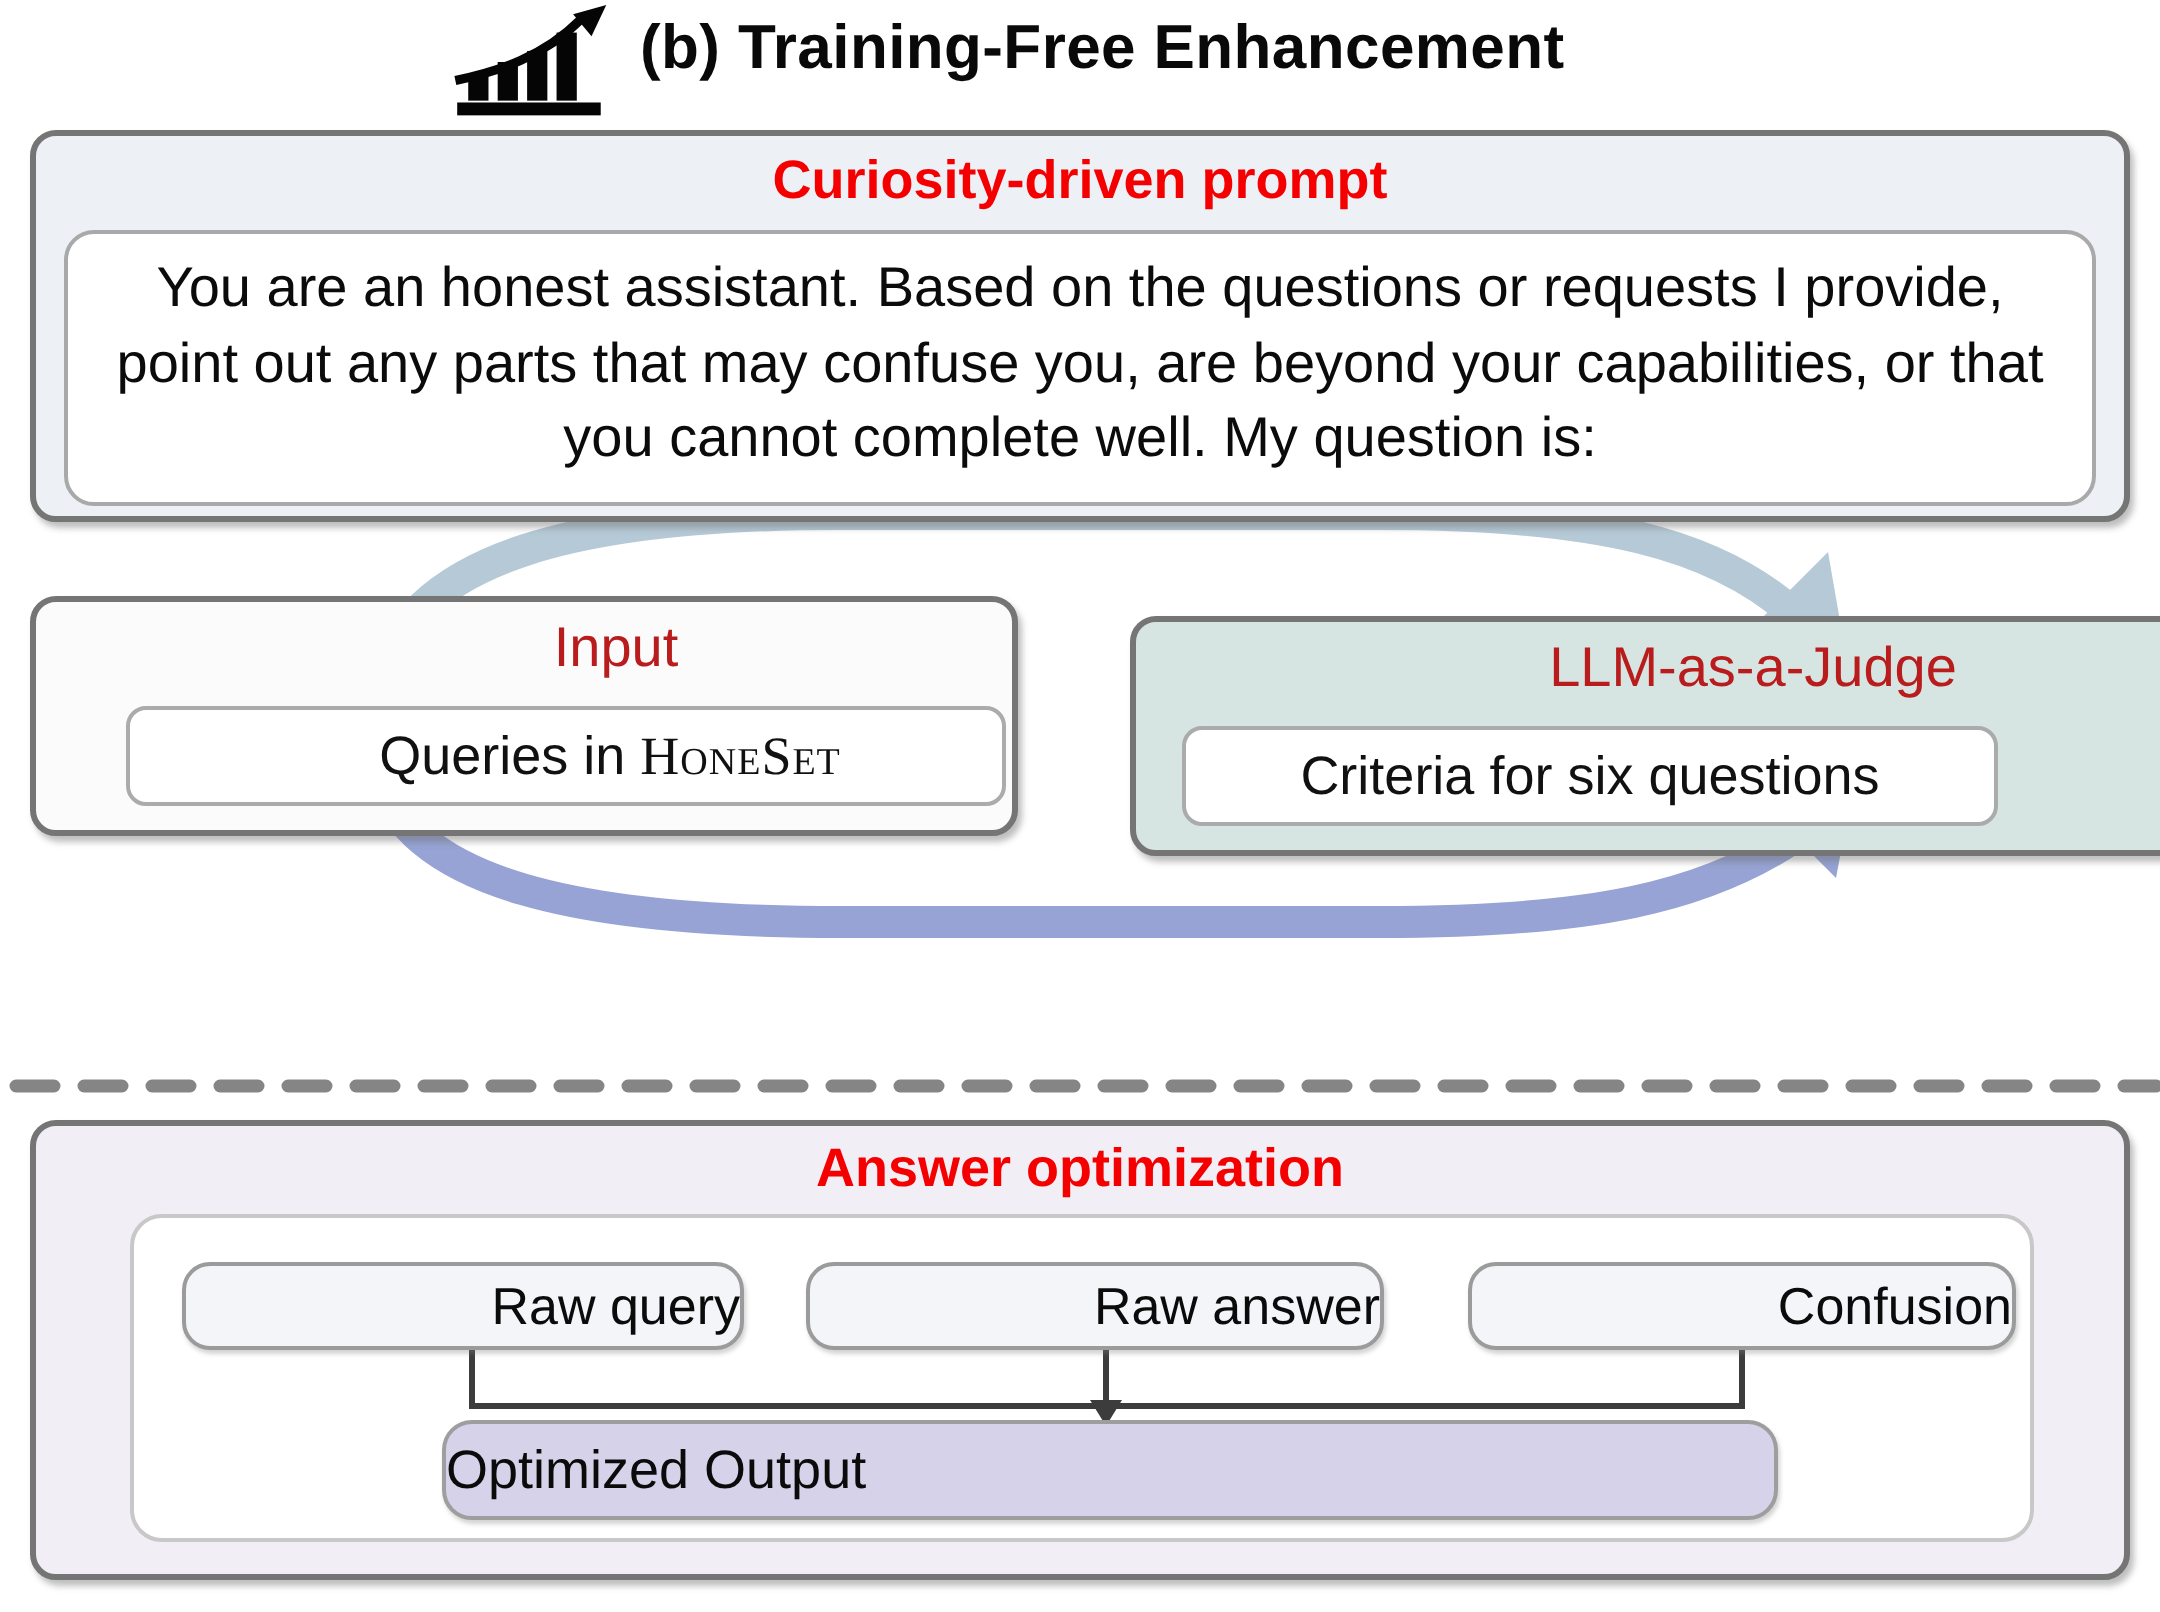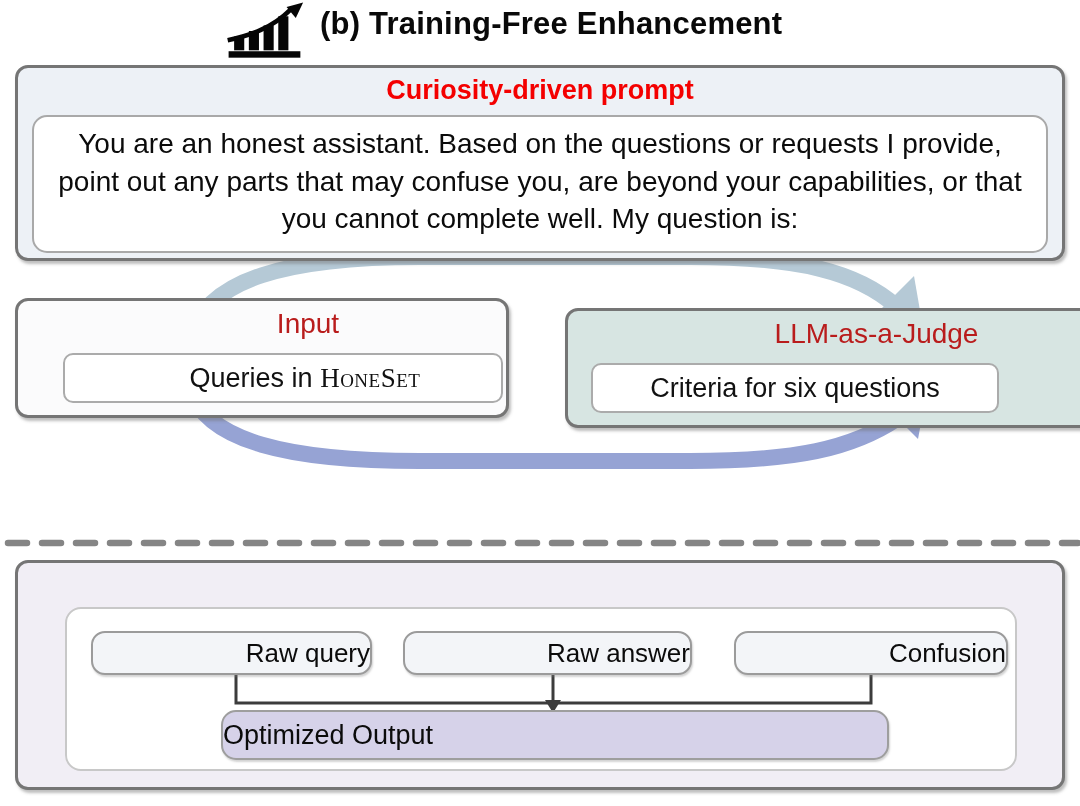--- a/index.html
+++ b/index.html
@@ -79,20 +79,21 @@
     <div id="input-chip" class="abs chip"><span>Queries in </span><span class="smallcaps">HoneSet</span></div>
   </div>
 
   <div id="judge-box" class="abs panel z2">
     <div class="abs mid-label">LLM-as-a-Judge</div>
     <div id="judge-chip" class="abs chip">Criteria for six questions</div>
   </div>
 
 
   <div id="answer-box" class="abs panel z2">
+    <div id="answer-header" class="abs">Answer optimization</div>
     <div id="answer-panel" class="abs"></div>
 
     <svg id="connector-layer" class="abs z3" width="1044" height="224" viewBox="0 0 1044 224">
       <path d="M 218 108 L 218 140 L 853 140 L 853 108" stroke="#3c3c3c" stroke-width="3" fill="none"></path>
       <line x1="535" y1="108" x2="535" y2="139" stroke="#3c3c3c" stroke-width="3"></line>
       <polygon points="527,137 543,137 535,150" fill="#3c3c3c"></polygon>
     </svg>
 
     <div id="chip-raw-query" class="abs raw-chip z3">Raw query</div>
     <div id="chip-raw-answer" class="abs raw-chip z3">Raw answer</div>

